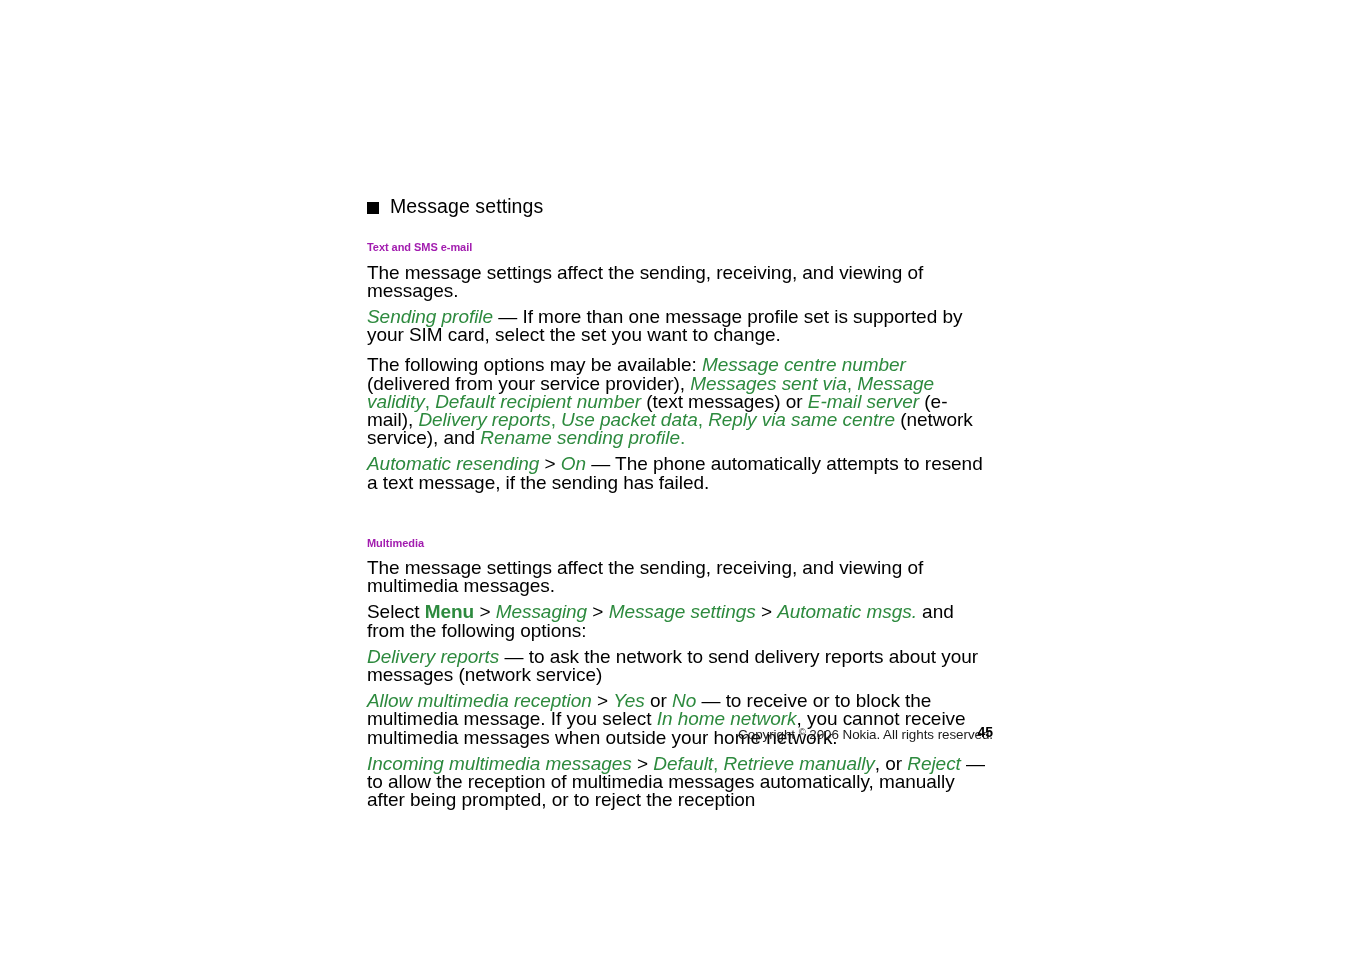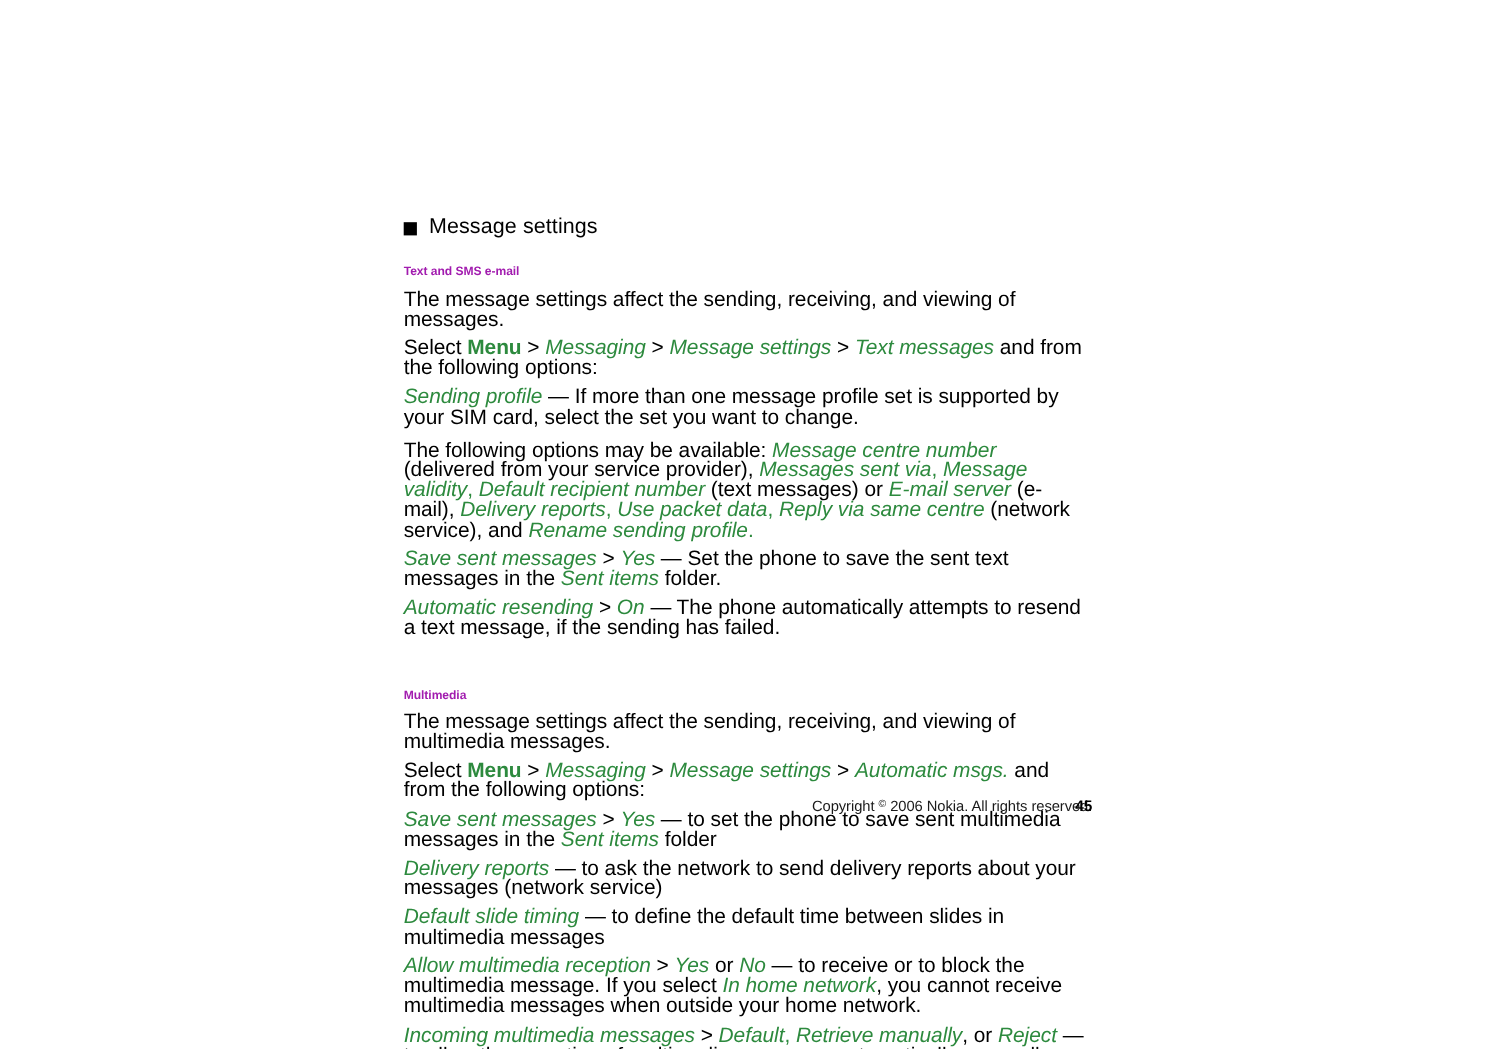--- a/index.html
+++ b/index.html
@@ -124,36 +124,32 @@
 
   <div class="chapter-heading">
     <span class="bullet-square"></span>
     <span class="chapter-heading-text">Message settings</span>
   </div>
 
   <div>
     <h2 class="subhead">Text and SMS e-mail</h2>
     <div>
         <p class="body">The message settings affect the sending, receiving, and viewing of messages.</p>
-        <p class="body">Select <span class="ui-bold">Menu</span><span class="sep"> &gt; </span><span class="ui">Messaging</span><span class="sep"> &gt; </span><span class="ui">Message settings</span><span class="sep"> &gt; </span><span class="ui">Text messages</span> and from the following options:</p>
         <p class="body tight"><span class="ui">Sending profile</span> — If more than one message profile set is supported by your SIM card, select the set you want to change.</p>
         <p class="body">The following options may be available: <span class="ui">Message centre number</span> (delivered from your service provider), <span class="ui">Messages sent via</span><span class="pun-green">, </span><span class="ui">Message validity</span><span class="pun-green">, </span><span class="ui">Default recipient number</span> (text messages) or <span class="ui">E-mail server</span> (e-mail), <span class="ui">Delivery reports</span><span class="pun-green">, </span><span class="ui">Use packet data</span><span class="pun-green">, </span><span class="ui">Reply via same centre</span> (network service), and <span class="ui">Rename sending profile</span><span class="pun-green">.</span></p>
-        <p class="body"><span class="ui">Save sent messages</span><span class="sep"> &gt; </span><span class="ui">Yes</span> — Set the phone to save the sent text messages in the <span class="ui">Sent items</span> folder.</p>
         <p class="body"><span class="ui">Automatic resending</span><span class="sep"> &gt; </span><span class="ui">On</span> — The phone automatically attempts to resend a text message, if the sending has failed.</p>
       </div>
   </div>
 
   <div>
     <h2 class="subhead second">Multimedia</h2>
     <div>
         <p class="body">The message settings affect the sending, receiving, and viewing of multimedia messages.</p>
         <p class="body">Select <span class="ui-bold">Menu</span><span class="sep"> &gt; </span><span class="ui">Messaging</span><span class="sep"> &gt; </span><span class="ui">Message settings</span><span class="sep"> &gt; </span><span class="ui">Automatic msgs.</span> and from the following options:</p>
-        <p class="body"><span class="ui">Save sent messages</span><span class="sep"> &gt; </span><span class="ui">Yes</span> — to set the phone to save sent multimedia messages in the <span class="ui">Sent items</span> folder</p>
         <p class="body"><span class="ui">Delivery reports</span> — to ask the network to send delivery reports about your messages (network service)</p>
-        <p class="body"><span class="ui">Default slide timing</span> — to define the default time between slides in multimedia messages</p>
         <p class="body"><span class="ui">Allow multimedia reception</span><span class="sep"> &gt; </span><span class="ui">Yes</span> or <span class="ui">No</span> — to receive or to block the multimedia message. If you select <span class="ui">In home network</span>, you cannot receive multimedia messages when outside your home network.</p>
         <p class="body"><span class="ui">Incoming multimedia messages</span><span class="sep"> &gt; </span><span class="ui">Default</span><span class="pun-green">, </span><span class="ui">Retrieve manually</span>, or <span class="ui">Reject</span> — to allow the reception of multimedia messages automatically, manually after being prompted, or to reject the reception</p>
       </div>
   </div>
 
 </div>
 
 <div class="footer">
   <div class="footer-copy">
     <span>Copyright </span><sup>©</sup><span> 2006 Nokia. All rights reserved.</span>

